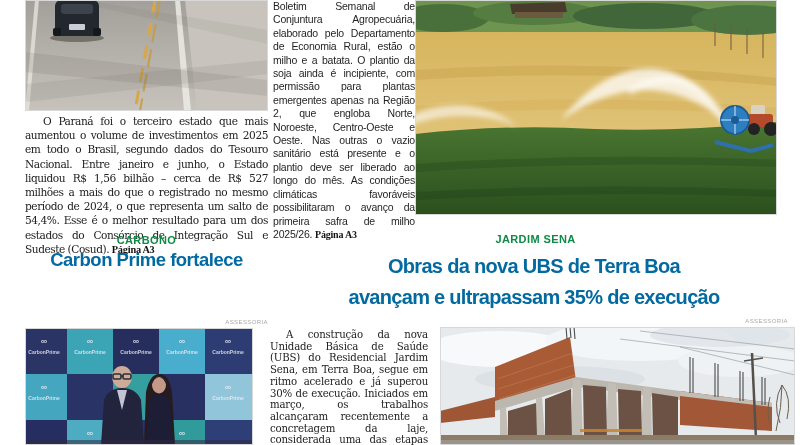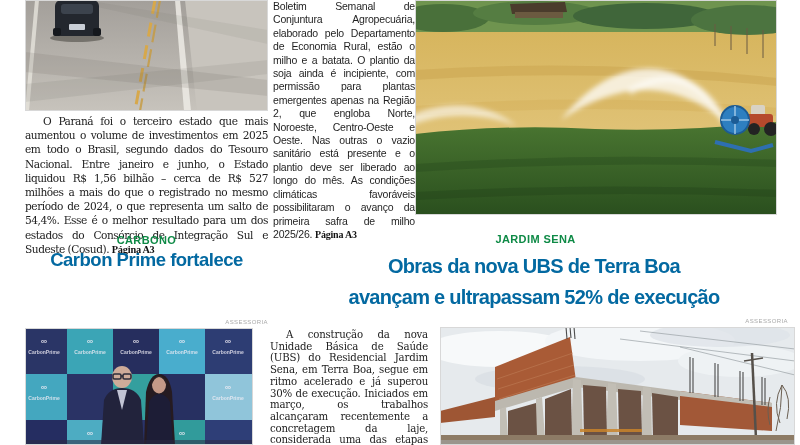--- a/index.html
+++ b/index.html
@@ -142,21 +142,21 @@
 
   <p class="kicker kicker-carbon">CARBONO</p>
   <h2 class="headline headline-carbon">
     <div>Carbon Prime fortalece</div>
   </h2>
   <p class="credit credit-carbon">ASSESSORIA</p>
 
   <p class="kicker kicker-ubs">JARDIM SENA</p>
   <h1 class="headline headline-ubs">
     <div>Obras da nova UBS de Terra Boa</div>
-    <div>avançam e ultrapassam 52% de execução</div>
+    <div>avançam e ultrapassam 35% de execução</div>
   </h1>
   <p class="credit credit-ubs">ASSESSORIA</p>
 
   <figure class="photo-carbon hairline">
     <svg viewBox="0 0 228 117" preserveAspectRatio="none">
       <g>
         <rect x="-4" y="0" width="46" height="46" fill="#22315f"></rect>
         <rect x="42" y="0" width="46" height="46" fill="#35aeb8"></rect>
         <rect x="88" y="0" width="46" height="46" fill="#1d2a56"></rect>
         <rect x="134" y="0" width="46" height="46" fill="#45b7d2"></rect>

